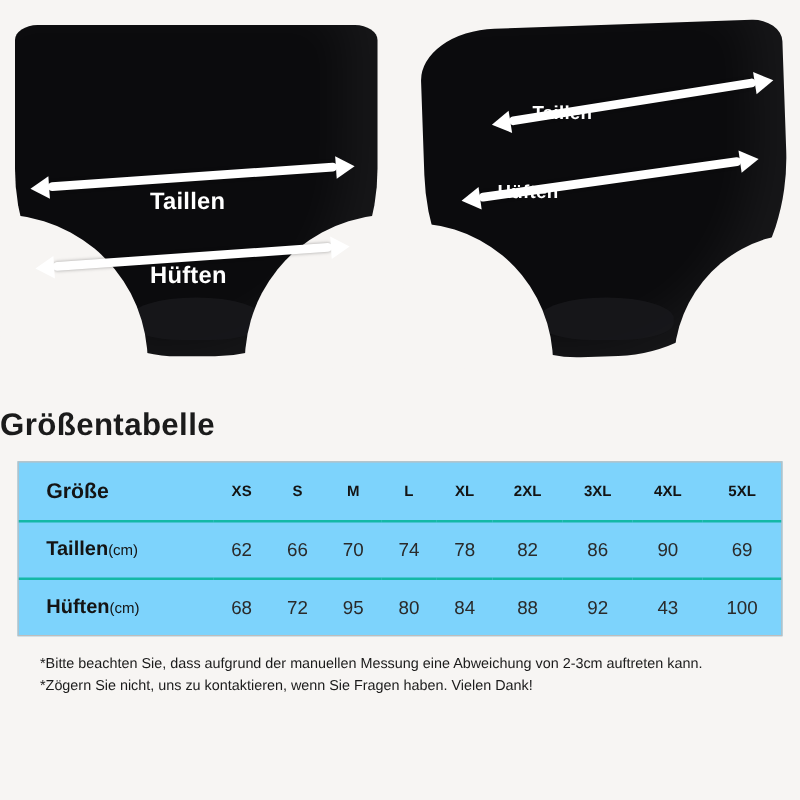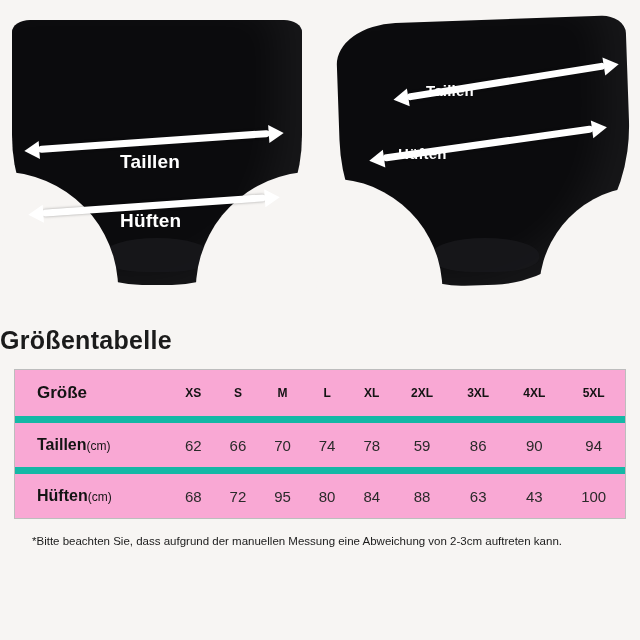--- a/index.html
+++ b/index.html
@@ -156,33 +156,33 @@
   .chart-title {
     text-align: left;
     font-size: 25px;
     font-weight: 700;
     margin: 6px 0 14px;
     letter-spacing: .3px;
   }
   .table-wrap {
     margin: 0 14px;
     border: 1px solid #bdbdbd;
-    background: #f9a8d4;
+    background: #7dd3fc;
   }
   table {
     width: 100%;
     border-collapse: collapse;
     font-size: 15px;
   }
   td {
     padding: 13px 2px;
     text-align: center;
     color: #2a2a2a;
   }
-  tr + tr td { border-top: 7px solid #14b8a6; }
+  tr + tr td { border-top: 2px solid #14b8a6; }
   td.rowhead {
     text-align: left;
     padding-left: 22px;
     font-weight: 700;
     font-size: 16px;
     color: #141414;
     white-space: nowrap;
     width: 132px;
   }
   td.rowhead .unit {
@@ -252,38 +252,39 @@
           <td>4XL</td>
           <td>5XL</td>
         </tr>
         <tr>
           <td class="rowhead"><span>Taillen</span><span class="unit">(cm)</span></td>
           <td>62</td>
           <td>66</td>
           <td>70</td>
           <td>74</td>
           <td>78</td>
-          <td>59</td>
+          <td>82</td>
           <td>86</td>
           <td>90</td>
-          <td>94</td>
+          <td>69</td>
         </tr>
         <tr>
           <td class="rowhead"><span>Hüften</span><span class="unit">(cm)</span></td>
           <td>68</td>
           <td>72</td>
           <td>95</td>
           <td>80</td>
           <td>84</td>
           <td>88</td>
-          <td>63</td>
+          <td>92</td>
           <td>43</td>
           <td>100</td>
         </tr>
       </tbody>
     </table>
   </div>
 
   <div class="notes">
     <div>*Bitte beachten Sie, dass aufgrund der manuellen Messung eine Abweichung von 2-3cm auftreten kann.</div>
+    <div>*Zögern Sie nicht, uns zu kontaktieren, wenn Sie Fragen haben. Vielen Dank!</div>
   </div>
 
 </div>
 
 </body></html>

